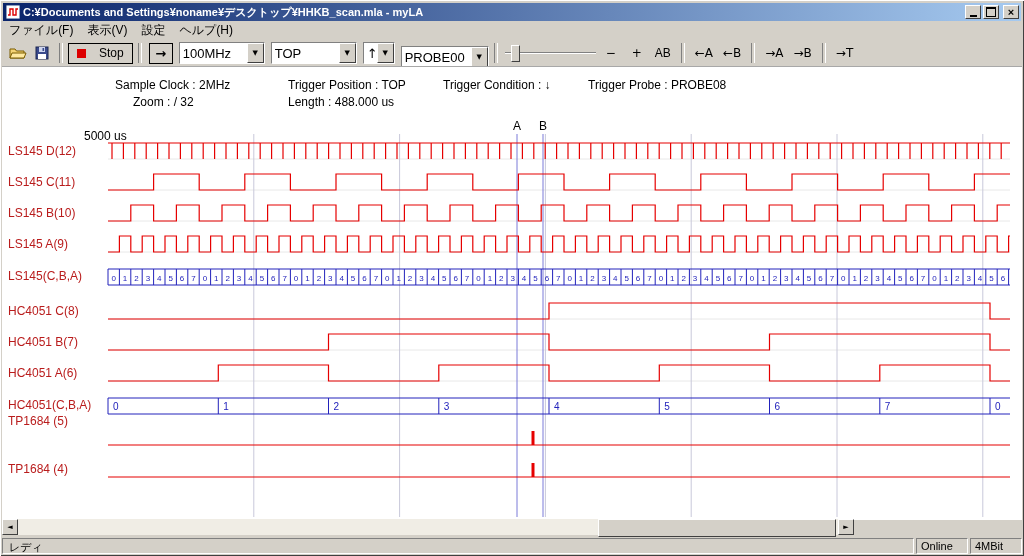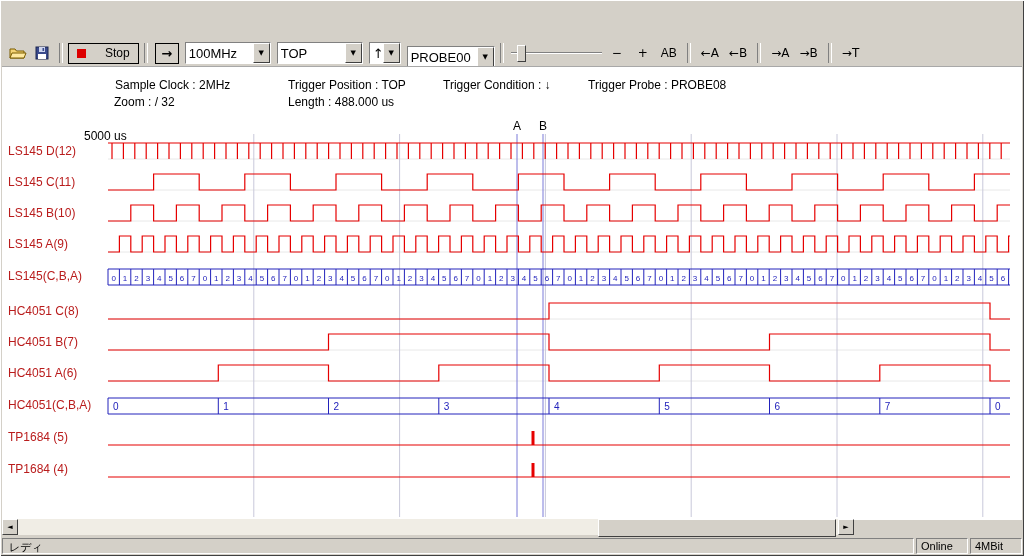--- a/index.html
+++ b/index.html
@@ -24,21 +24,21 @@
   .menubar{position:absolute;left:2px;top:22px;right:2px;height:17px;display:flex;
     align-items:center;font-size:12px;}
   .menu-item{padding:1px 7px;}
   
   .toolbar{position:absolute;left:2px;top:40px;right:2px;height:26px;display:flex;
     align-items:center;padding-left:4px;}
   button{font-family:inherit;color:#000;}
   .icon-btn{width:24px;height:22px;background:none;border:1px solid transparent;
     display:flex;align-items:center;justify-content:center;padding:0;}
   .sep{width:2px;height:20px;border-left:1px solid #808080;border-right:1px solid #fff;margin:0 5px;}
-  .stop-btn{display:inline-flex;align-items:center;gap:19px;height:21px;padding:0 8px;
+  .stop-btn{display:inline-flex;align-items:center;gap:13px;height:21px;padding:0 8px;
     background:#d4d0c8;border:1px solid #000;font-size:12px;}
   .stop-square{width:9px;height:9px;background:#dd0000;display:inline-block;}
   .run-btn{width:24px;height:21px;border:1px solid #000;background:#d4d0c8;
     font-size:13px;font-weight:bold;padding:0;margin-left:2px;}
   .combo{display:inline-flex;width:84px;height:20px;background:#fff;border:1px solid;
     border-color:#808080 #fff #fff #808080;align-items:center;margin-left:6px;}
   .combo.small{width:30px;}
   .combo.probe{width:86px;margin-top:8px;}
   .combo-text{flex:1;font-size:13px;padding-left:3px;white-space:nowrap;overflow:hidden;}
   .combo-arrow{width:15px;height:18px;background:#d4d0c8;border:1px solid;
@@ -72,21 +72,45 @@
     align-items:stretch;padding-top:2px;font-size:11px;box-sizing:border-box;}
   .sunken2{border:1px solid;border-color:#808080 #fff #fff #808080;}
   .status-main{flex:1;padding:1px 6px;}
   .status-cell{width:42px;padding:1px 4px;white-space:nowrap;}
 </style>
 </head>
 <body>
 
 <div class="window">
 
-
+  <div class="titlebar">
+    <svg class="app-icon" viewBox="0 0 14 14">
+      <rect x="0" y="0" width="14" height="14" fill="#ffffff" stroke="#204080"></rect>
+      <polyline points="2,10 4,10 4,4 7,4 7,10 10,10 10,4 12,4" fill="none" stroke="#dd0000" stroke-width="1.4"></polyline>
+    </svg>
+    <span class="title-text">C:¥Documents and Settings¥noname¥デスクトップ¥HHKB_scan.mla - myLA</span>
+    <span class="win-buttons">
+      <button class="winbtn">
+          <span class="glyph-min"></span>
+        </button>
+      <button class="winbtn">
+          <span class="glyph-max"></span>
+        </button>
+      <button class="winbtn" style="margin-left:2px">
+          <span class="glyph-close">×</span>
+        </button>
+    </span>
+  </div>
+
+  <div class="menubar">
+    <span class="menu-item">ファイル(F)</span>
+    <span class="menu-item">表示(V)</span>
+    <span class="menu-item">設定</span>
+    <span class="menu-item">ヘルプ(H)</span>
+  </div>
 
   <div class="toolbar">
     <button class="icon-btn">
       <svg width="18" height="14" viewBox="0 0 18 14">
         <path d="M1 3 L6 3 L7.5 5 L15 5 L15 12 L1 12 Z" fill="#f4d374" stroke="#7a5c00"></path>
         <path d="M3 7 L17 7 L15 12 L1 12 Z" fill="#ffe9a0" stroke="#7a5c00"></path>
       </svg>
     </button>
     <button class="icon-btn">
       <svg width="14" height="14" viewBox="0 0 14 14">
@@ -136,37 +160,37 @@
     <span class="sep"></span>
     <button class="flat glyph">→T</button>
   </div>
 
   <div class="content"></div>
 
   <div class="txt" style="left:115px;top:78px">Sample Clock : 2MHz</div>
   <div class="txt" style="left:288px;top:78px">Trigger Position : TOP</div>
   <div class="txt" style="left:443px;top:78px">Trigger Condition : ↓</div>
   <div class="txt" style="left:588px;top:78px">Trigger Probe : PROBE08</div>
-  <div class="txt" style="left:114px;top:95px">Zoom : / 32</div>
+  <div class="txt" style="left:133px;top:95px">Zoom : / 32</div>
   <div class="txt" style="left:288px;top:95px">Length : 488.000 us</div>
   <div class="txt" style="left:84px;top:129px">5000 us</div>
 
   <div class="mk" style="left:510px;top:119px">A</div>
   <div class="mk" style="left:536px;top:119px">B</div>
 
   <div class="sig" style="top:144px">LS145 D(12)</div>
   <div class="sig" style="top:175px">LS145 C(11)</div>
   <div class="sig" style="top:206px">LS145 B(10)</div>
   <div class="sig" style="top:237px">LS145 A(9)</div>
   <div class="sig" style="top:269px">LS145(C,B,A)</div>
   <div class="sig" style="top:304px">HC4051 C(8)</div>
   <div class="sig" style="top:335px">HC4051 B(7)</div>
   <div class="sig" style="top:366px">HC4051 A(6)</div>
   <div class="sig" style="top:398px">HC4051(C,B,A)</div>
-  <div class="sig" style="top:430px">TP1684 (5)</div>
+  <div class="sig" style="top:414px">TP1684 (5)</div>
   <div class="sig" style="top:462px">TP1684 (4)</div>
 
   <svg id="wave-svg" width="1024" height="556" viewBox="0 0 1024 556">
       <line x1="108" y1="159" x2="1010" y2="159" stroke="#e8e8e8" stroke-width="1"></line>
       <line x1="108" y1="190" x2="1010" y2="190" stroke="#e8e8e8" stroke-width="1"></line>
       <line x1="108" y1="221" x2="1010" y2="221" stroke="#e8e8e8" stroke-width="1"></line>
       <line x1="108" y1="252" x2="1010" y2="252" stroke="#e8e8e8" stroke-width="1"></line>
       <line x1="108" y1="319" x2="1010" y2="319" stroke="#e8e8e8" stroke-width="1"></line>
       <line x1="108" y1="350" x2="1010" y2="350" stroke="#e8e8e8" stroke-width="1"></line>
       <line x1="108" y1="381" x2="1010" y2="381" stroke="#e8e8e8" stroke-width="1"></line>

